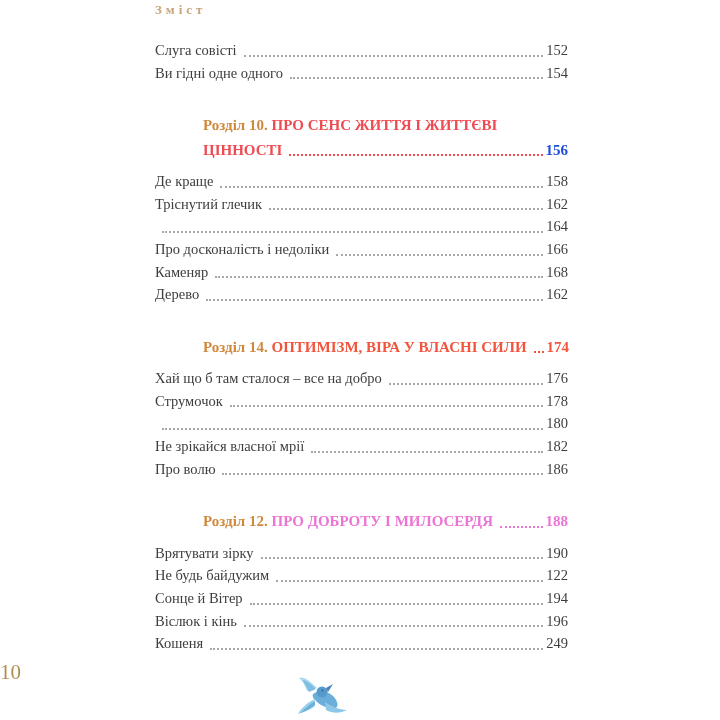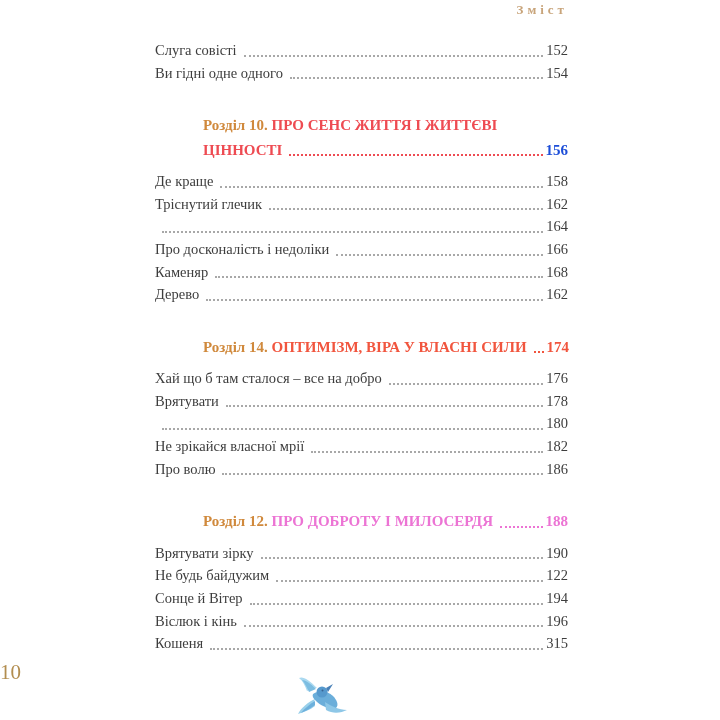--- a/index.html
+++ b/index.html
@@ -2,21 +2,21 @@
 <html><head>
 <meta charset="utf-8">
 <style>
   html, body { margin:0; padding:0; background:#ffffff; }
   .page {
     position:relative; width:720px; height:720px; background:#ffffff;
     font-family:"Liberation Serif","DejaVu Serif",serif; overflow:hidden;
   }
   .content { position:absolute; left:155px; top:0; width:413px; }
   .toc-heading {
-    margin:0; padding-top:2px; text-align:right;
+    margin:0; padding-top:2px; text-align:left;
     font-size:13px; font-weight:bold; letter-spacing:4px;
     color:#c8a47a;
   }
   .toc { margin-top:21px; }
   .row {
     display:flex; align-items:flex-end;
     font-size:14.5px; line-height:22.6px; color:#3d3d3d;
   }
   .lbl { white-space:pre; }
   .leader {
@@ -95,21 +95,21 @@
             <span class="leader" style="border-bottom-color: rgb(241, 85, 62);"></span>
             <span class="pg" style="color: rgb(241, 85, 62);">174</span>
           </div>
         </div>
         <div class="row">
           <span class="lbl">Хай що б там сталося – все на добро</span>
           <span class="leader"></span>
           <span class="pg">176</span>
         </div>
         <div class="row">
-          <span class="lbl">Врятувати</span>
+          <span class="lbl">Струмочок</span>
           <span class="leader"></span>
           <span class="pg">178</span>
         </div>
         <div class="row">
           <span class="leader"></span>
           <span class="pg">180</span>
         </div>
         <div class="row">
           <span class="lbl">Не зрікайся власної мрії</span>
           <span class="leader"></span>
@@ -143,21 +143,21 @@
           <span class="pg">194</span>
         </div>
         <div class="row">
           <span class="lbl">Віслюк і кінь</span>
           <span class="leader"></span>
           <span class="pg">196</span>
         </div>
         <div class="row">
           <span class="lbl">Кошеня</span>
           <span class="leader"></span>
-          <span class="pg">315</span>
+          <span class="pg">249</span>
         </div>
       </div>
   </div>
 
   <div class="footer-folio">10</div>
 
   <span class="bird">
     <svg width="58" height="47" viewBox="0 0 58 47" xmlns="http://www.w3.org/2000/svg">
       <g opacity="0.88">
 

